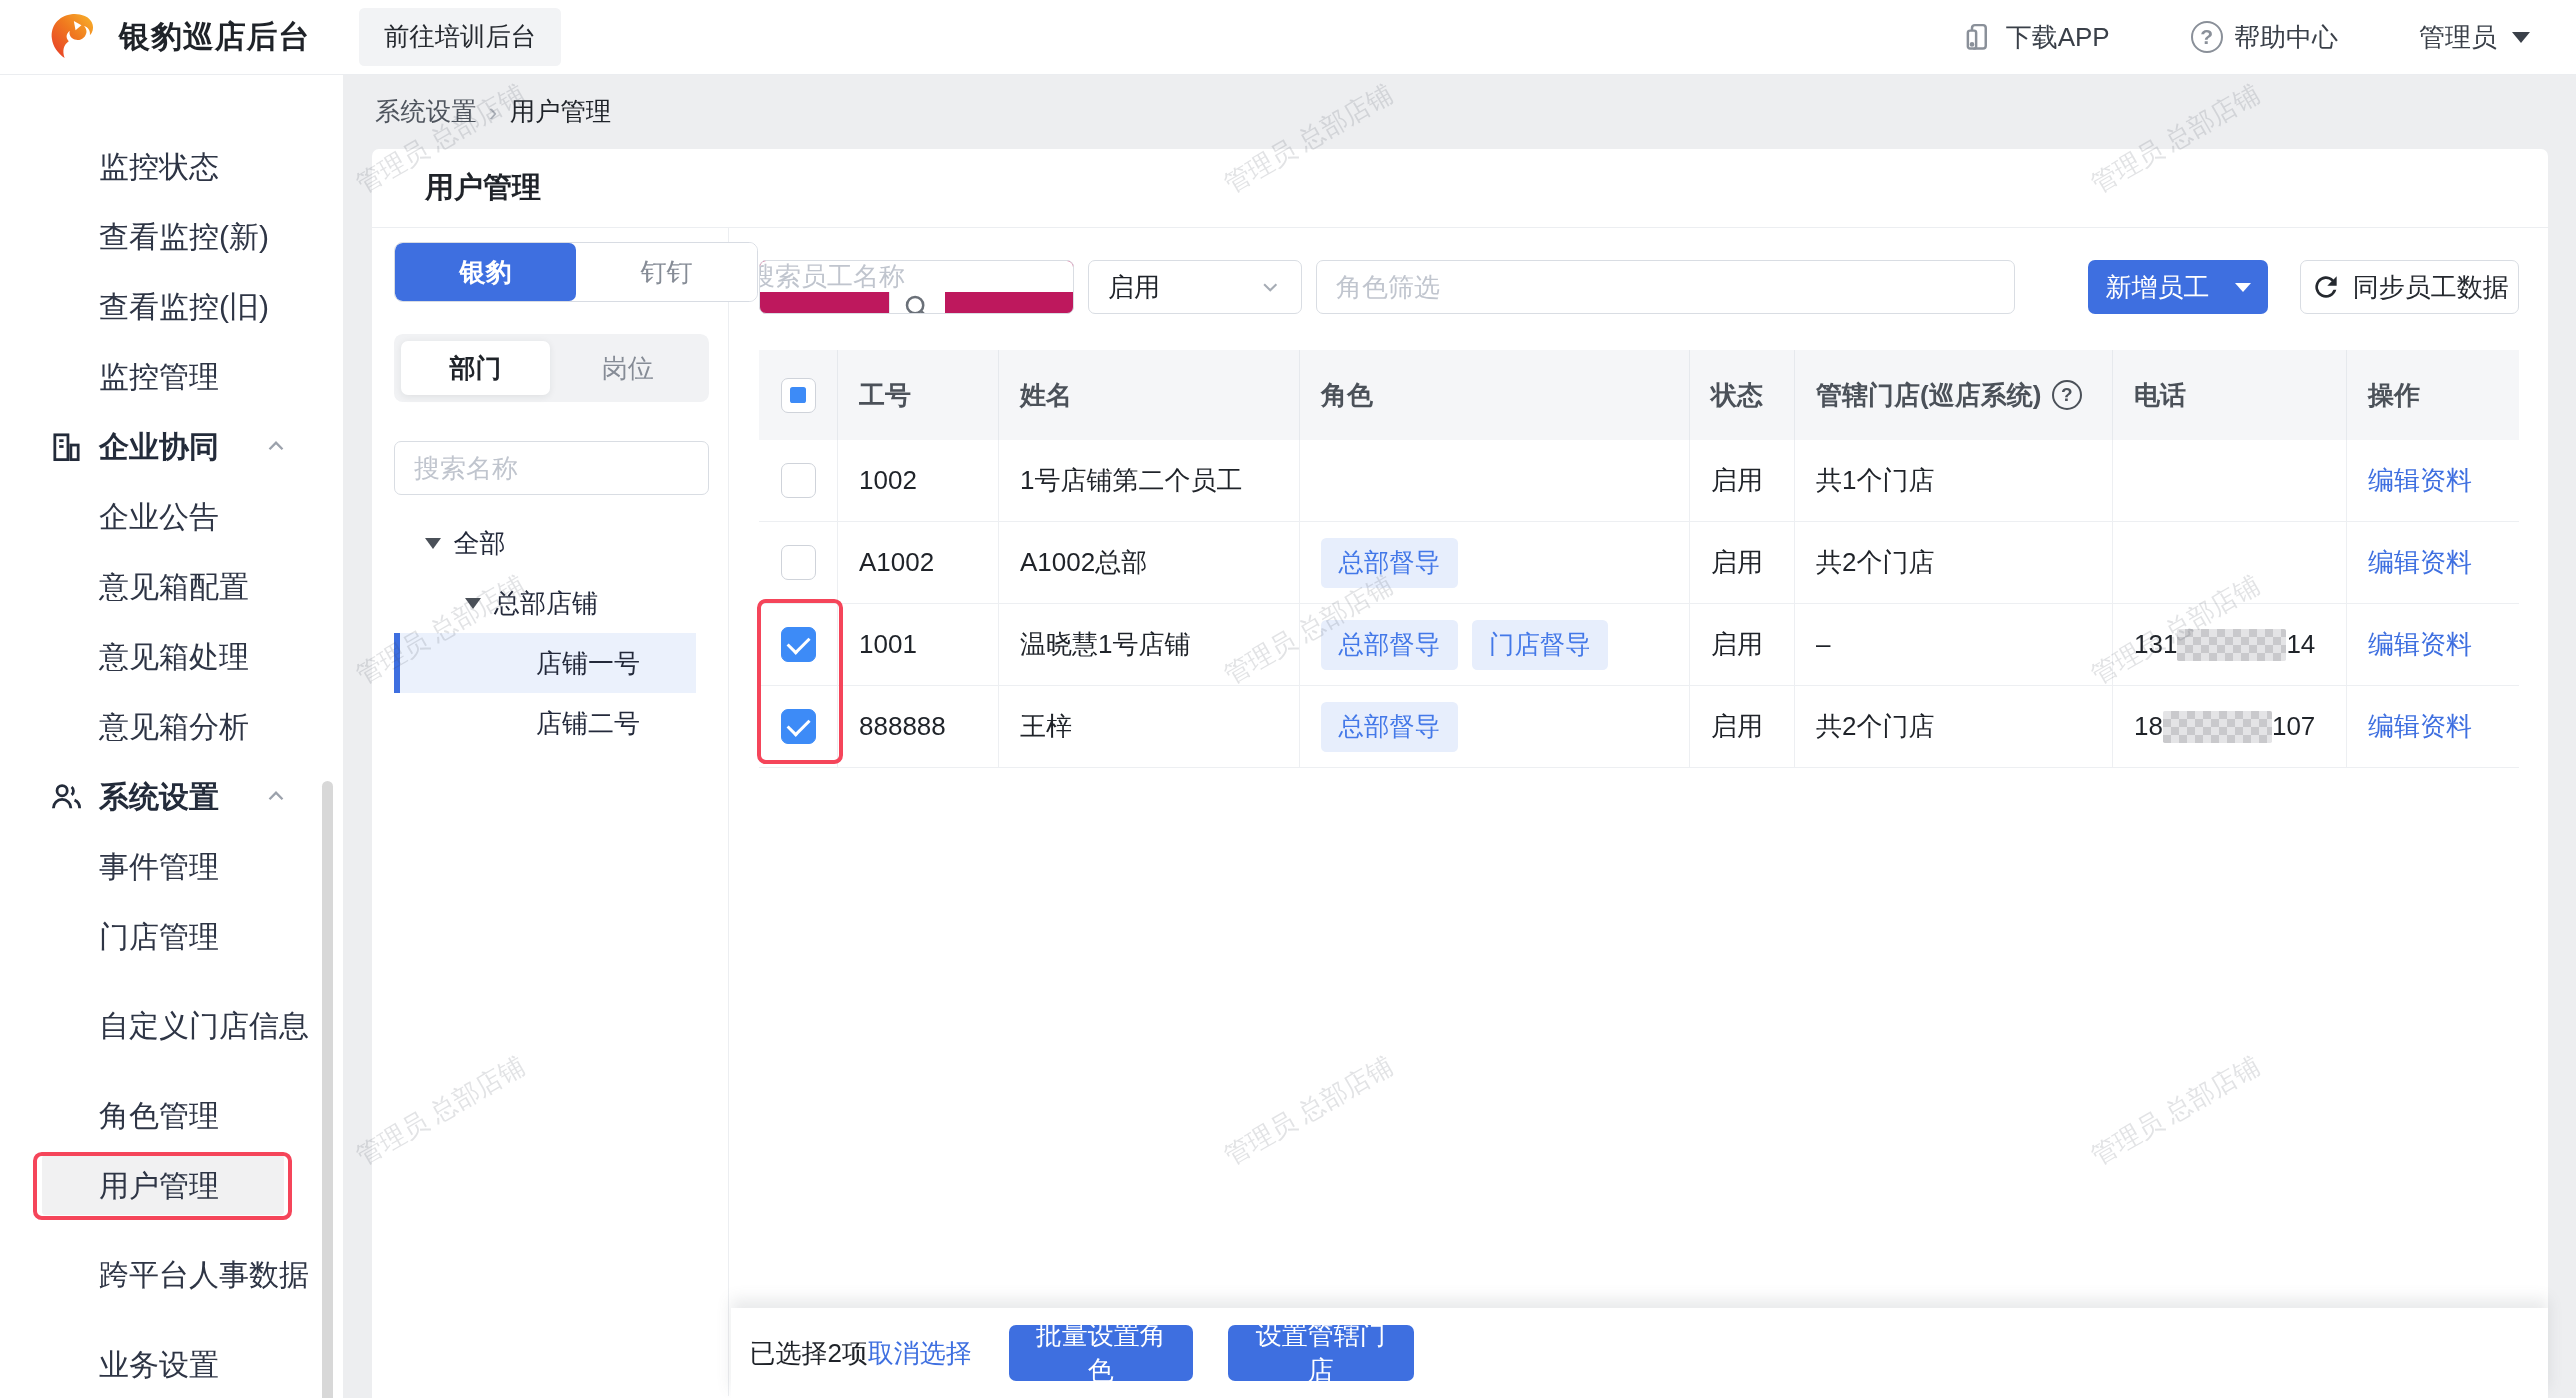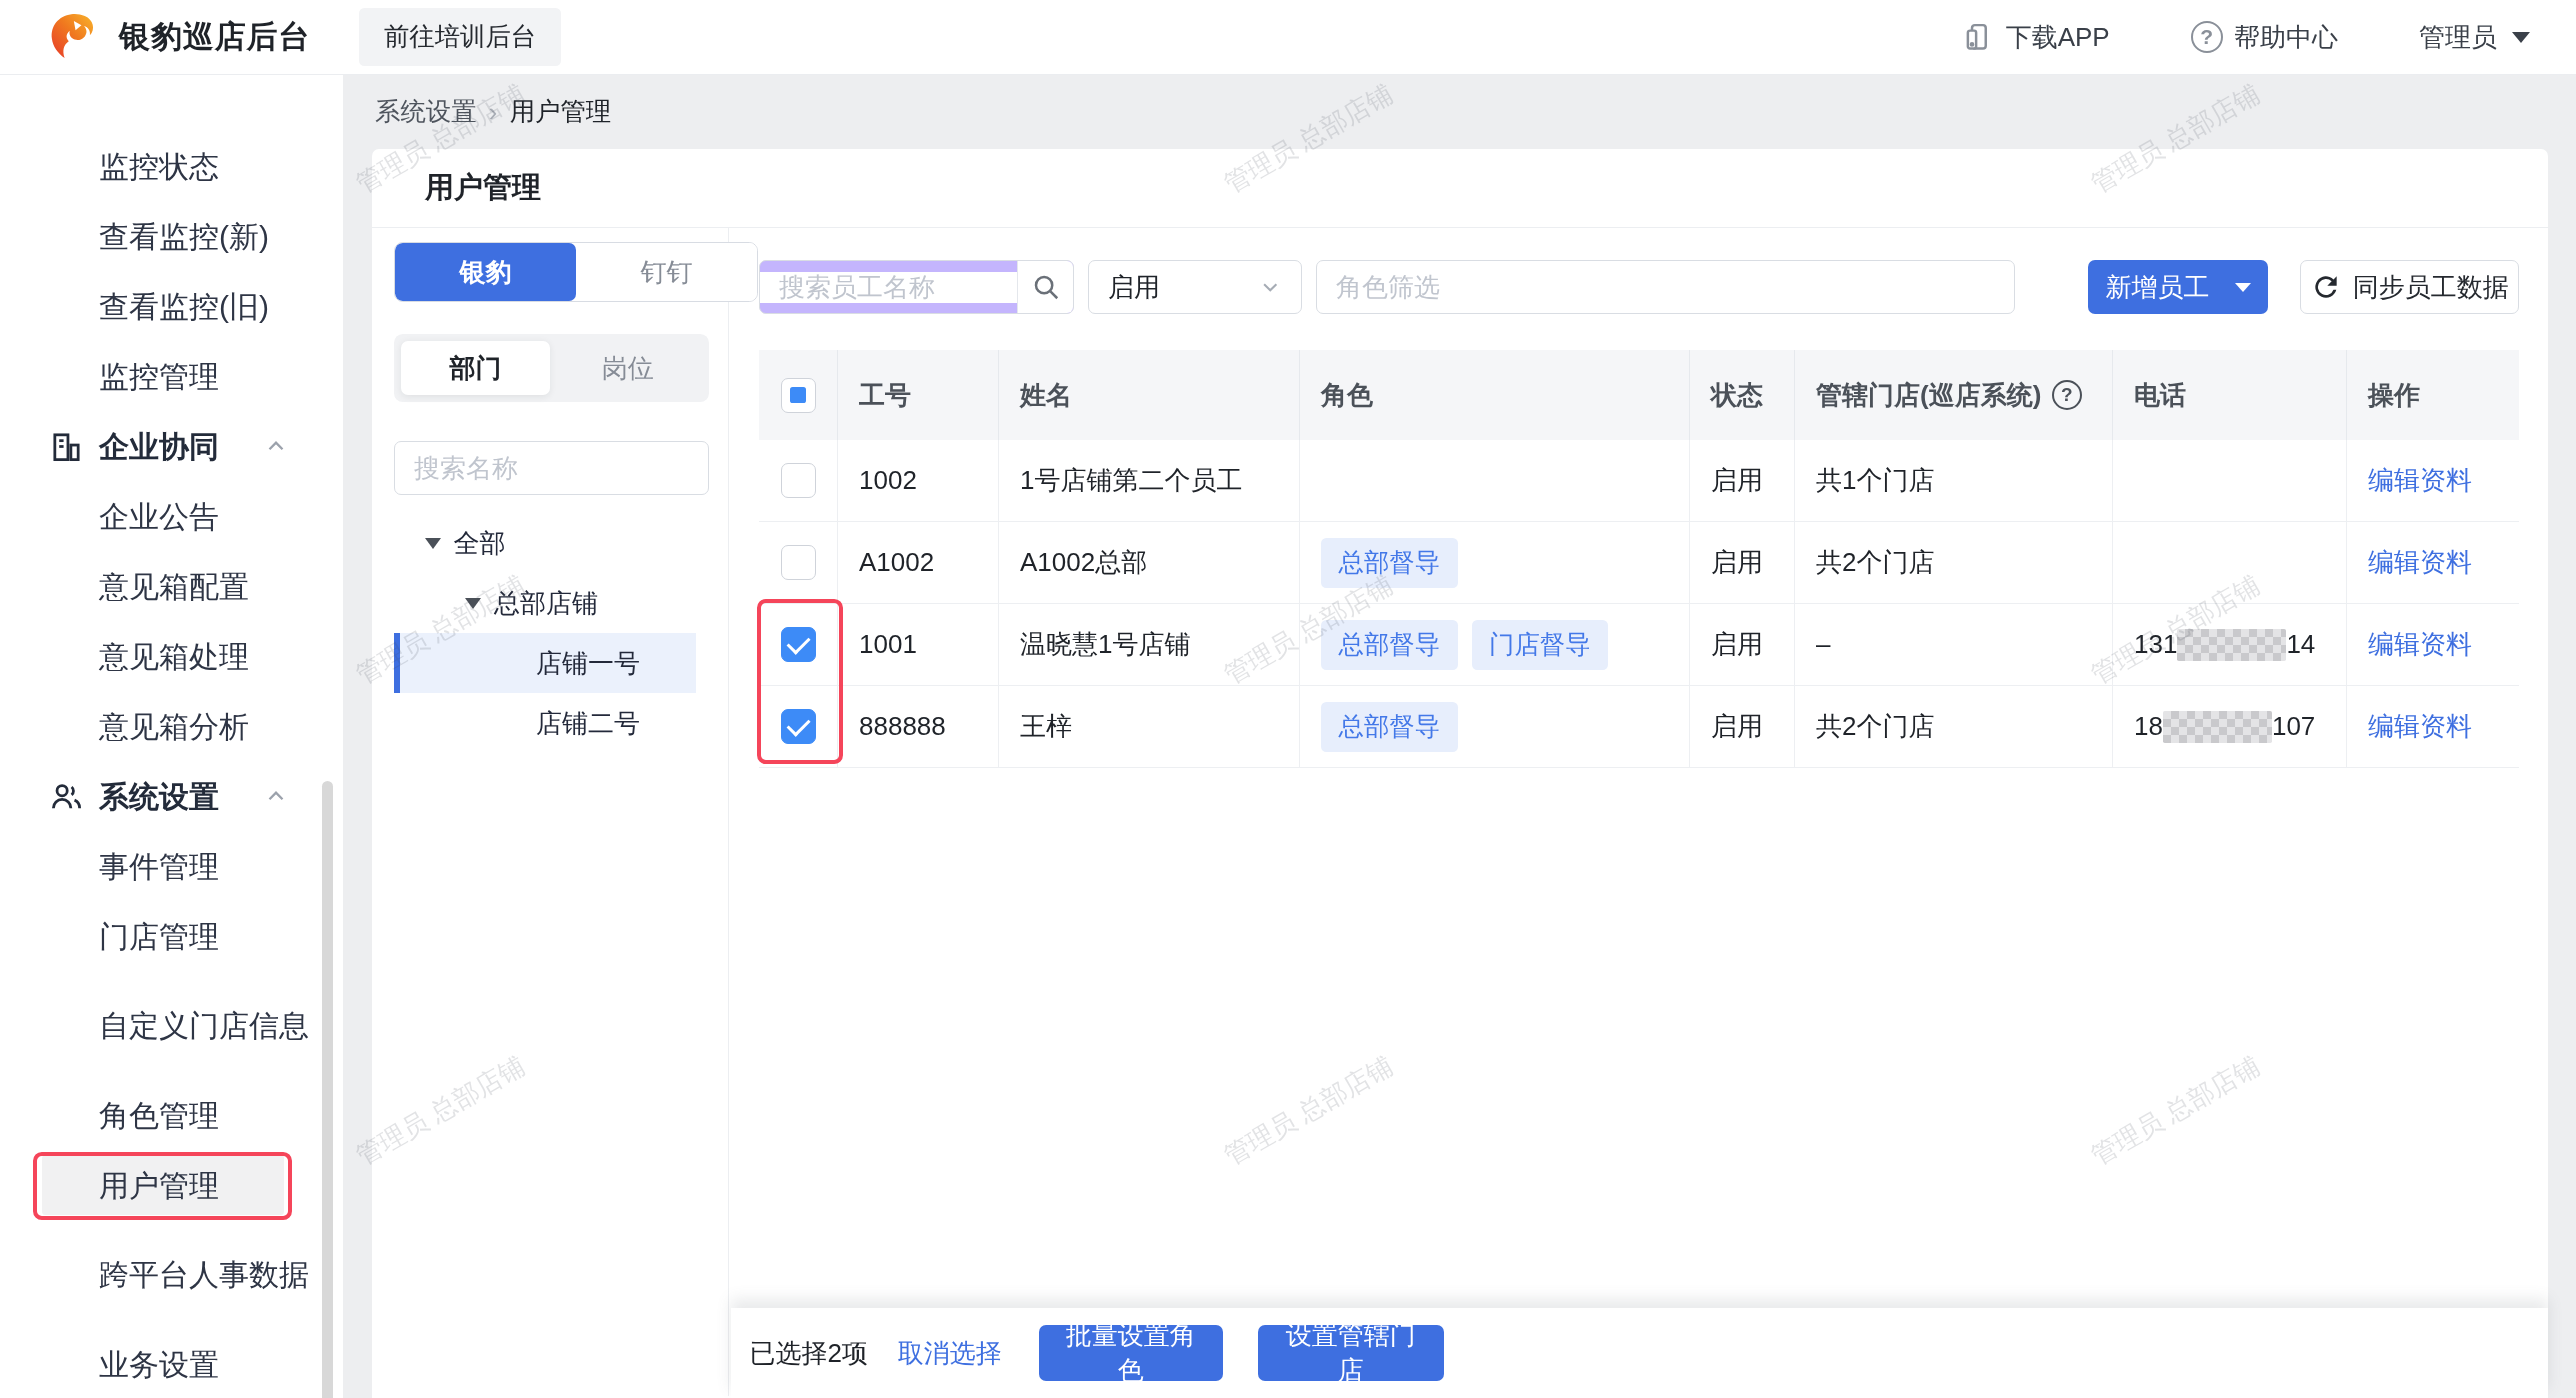--- a/index.html
+++ b/index.html
@@ -116,22 +116,22 @@
     border-top:11.4px solid #4A5058; margin-right:13px; flex:0 0 auto;
   }
   .tree-row.selected{ background:#EBF1FC; }
   .tree-row.selected::before{
     content:""; position:absolute; left:-6.1px; top:0; bottom:0; width:6.1px; background:#3E6FE0;
   }
   
   .content-col{ flex:1; padding:0 30px; position:relative; }
   .toolbar{ margin-top:32px; display:flex; align-items:center; }
   .emp-search{
-    width:315px; height:54px; border:1.8px solid #D9DDE3; border-radius:7px; background:#c4b5fd;
-    display:flex; align-items:center; overflow:hidden;
+    width:315px; height:54px; border:1.8px solid #D9DDE3; border-radius:7px; background:#be185d;
+    display:flex; align-items:center; overflow:hidden;flex-direction:column;
   }
   .emp-search input{
     flex:1; border:none; outline:none; font-size:26px; padding:0 19px; color:#1F2329;
     min-width:0; font-family:inherit;
   }
   .emp-search input::placeholder{ color:#C0C5CE; }
   .emp-search .mag{
     width:56px; height:100%; border-left:1.8px solid #E4E7EC; display:flex; align-items:center;
     justify-content:center; cursor:pointer; background:#fff;
   }
@@ -209,21 +209,21 @@
     position:absolute; left:-1.8px; top:249px; width:86px; height:165px;
     border:4.4px solid #F5455A; border-radius:8.8px; pointer-events:none; z-index:10;
   }
   
   .bottom-bar{
     position:absolute; left:731px; top:1308px; width:1817px; height:90px; background:#fff;
     display:flex; align-items:center; padding-left:18.4px; z-index:8;
     box-shadow:0 -8.8px 14px rgba(100,105,115,.14);
   }
   .sel-count{ font-size:26px; color:#1F2329; }
-  .deselect-link{ font-size:26px; color:#3E6FE0; margin-left:30px; cursor:pointer; }
+  .deselect-link{ font-size:26px; color:#3E6FE0; cursor:pointer; }
   .bb-btn1{ margin-left:37px; width:184px; height:56px; }
   .bb-btn2{ margin-left:35px; width:186px; height:56px; }
   
   .wm-layer{ position:absolute; inset:0; pointer-events:none; z-index:5; }
   .wm{
     position:absolute; font-size:26px; color:rgba(60,66,80,.15); white-space:nowrap;
     transform:rotate(-30deg); transform-origin:left top;
   }
   svg.icon{ display:block; }
 </style>

